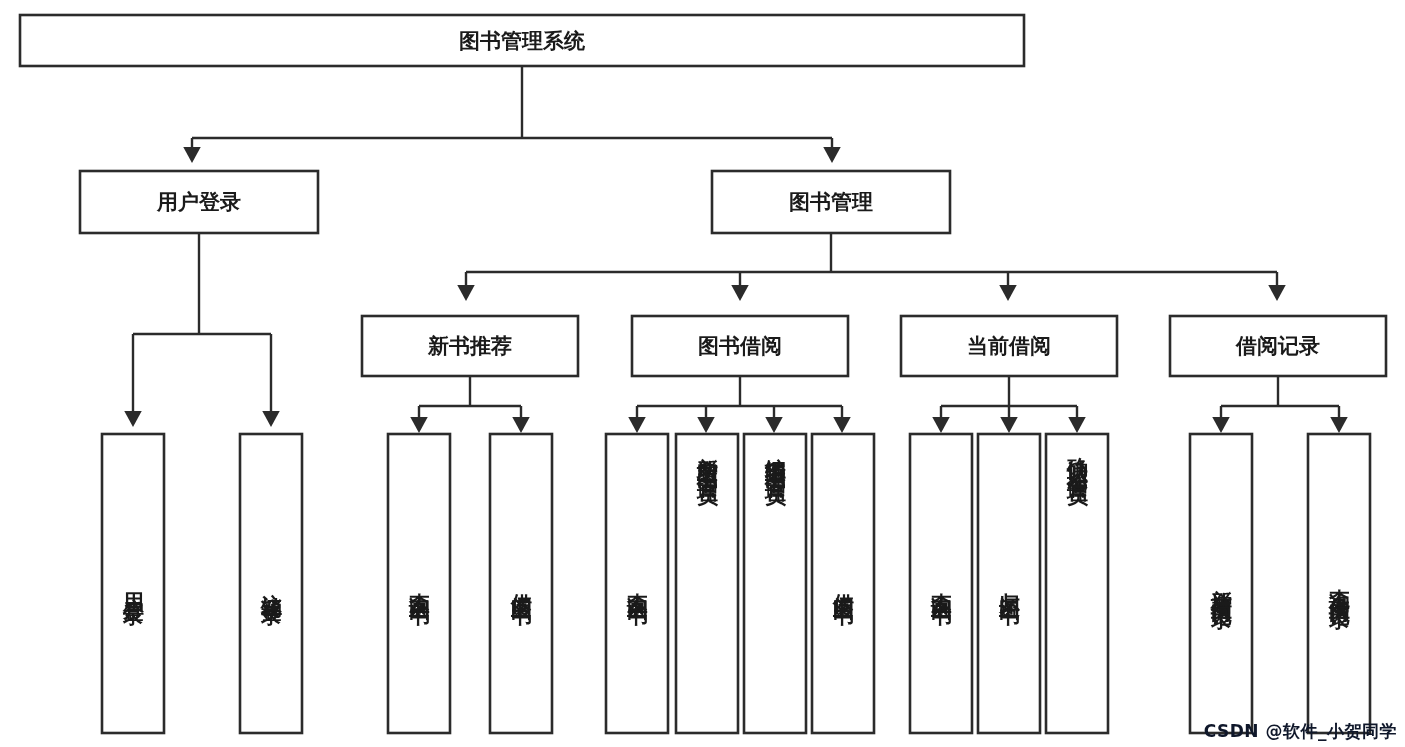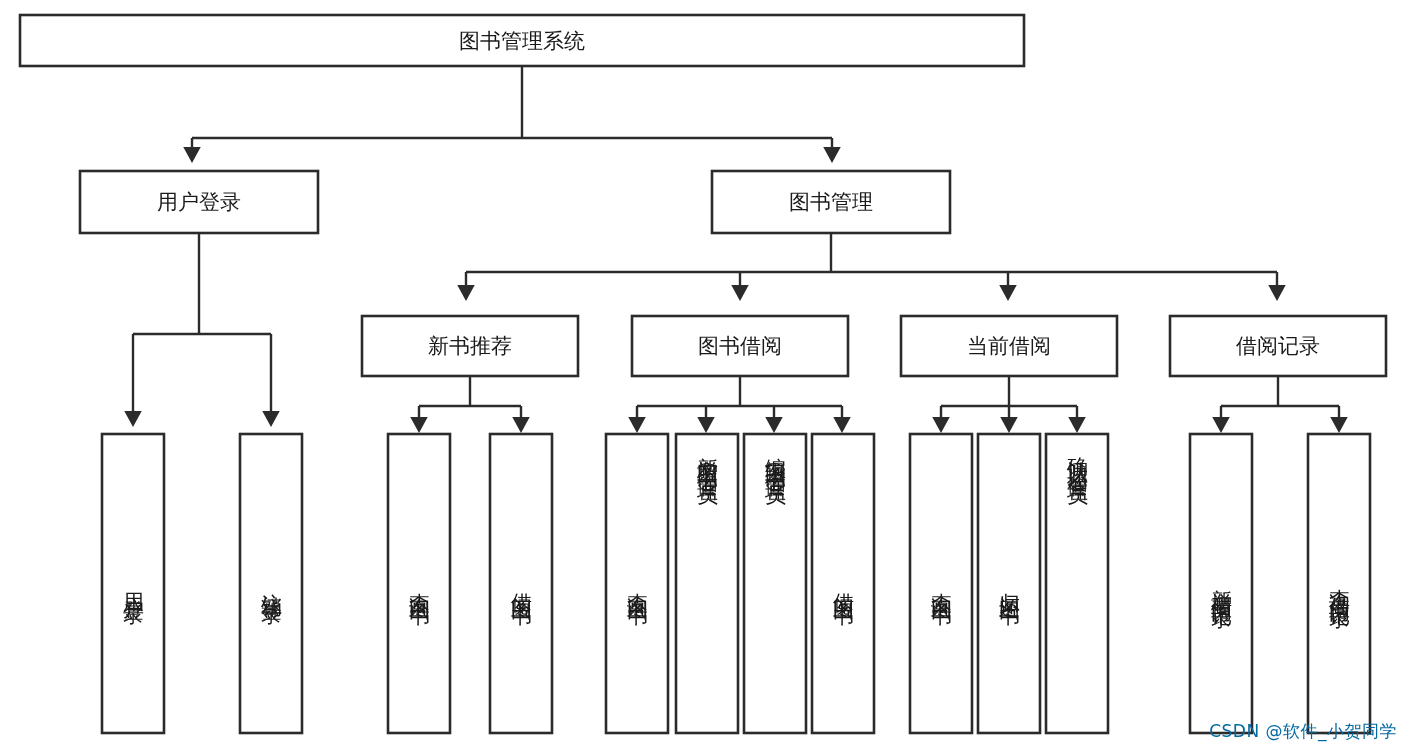--- a/index.html
+++ b/index.html
@@ -11,20 +11,21 @@
     width: 1405px;
     height: 747px;
     font-family: "DejaVu Sans", "Liberation Sans", sans-serif;
     overflow: hidden;
     position: relative;
   }
   #diagram-root {
     position: relative;
     width: 1405px;
     height: 747px;
+    font-weight: bold;
   }
   svg.diagram {
     position: absolute;
     top: 0; left: 0;
     width: 1405px;
     height: 747px;
   }
   .node-box {
     fill: #ffffff;
     stroke: #2b2b2b;
@@ -66,21 +67,21 @@
   }
   .leaf-label-wrap.top-align {
     align-items: flex-start;
   }
   .watermark {
     position: absolute;
     right: 8px;
     bottom: 4px;
     font-family: "DejaVu Sans", "Liberation Sans", sans-serif;
     font-size: 17px;
-    color: #0369a1;
+    color: #0f172a;
     white-space: nowrap;
     letter-spacing: 0.5px;
   }
 </style>
 </head>
 <body>
 
 <div id="diagram-root">
 
   <svg class="diagram" viewBox="0 0 1405 747">

